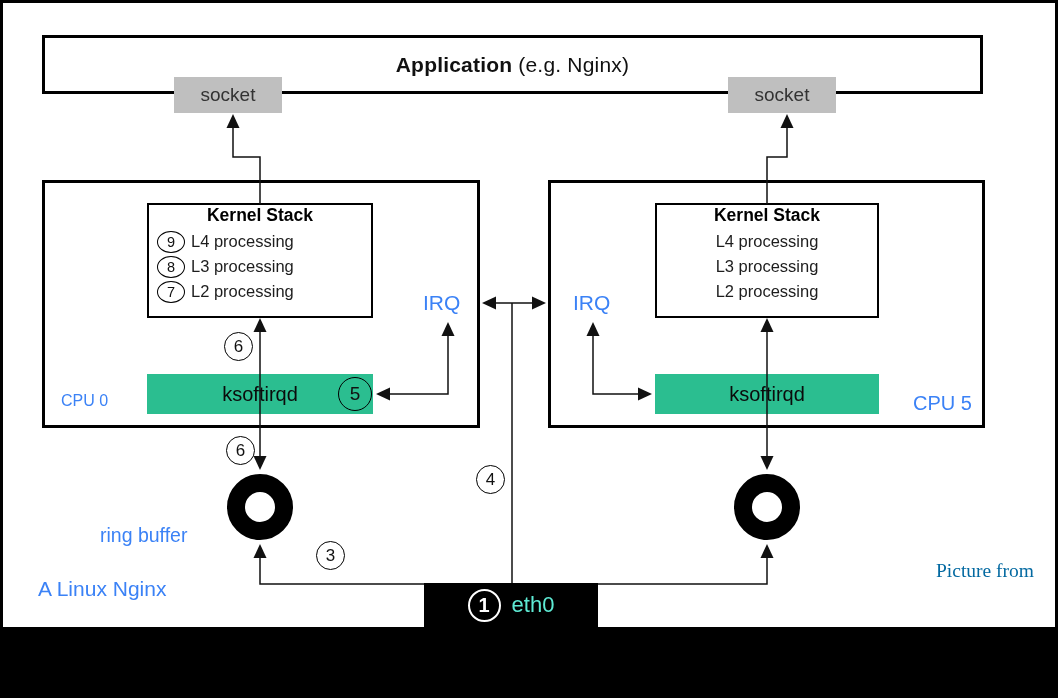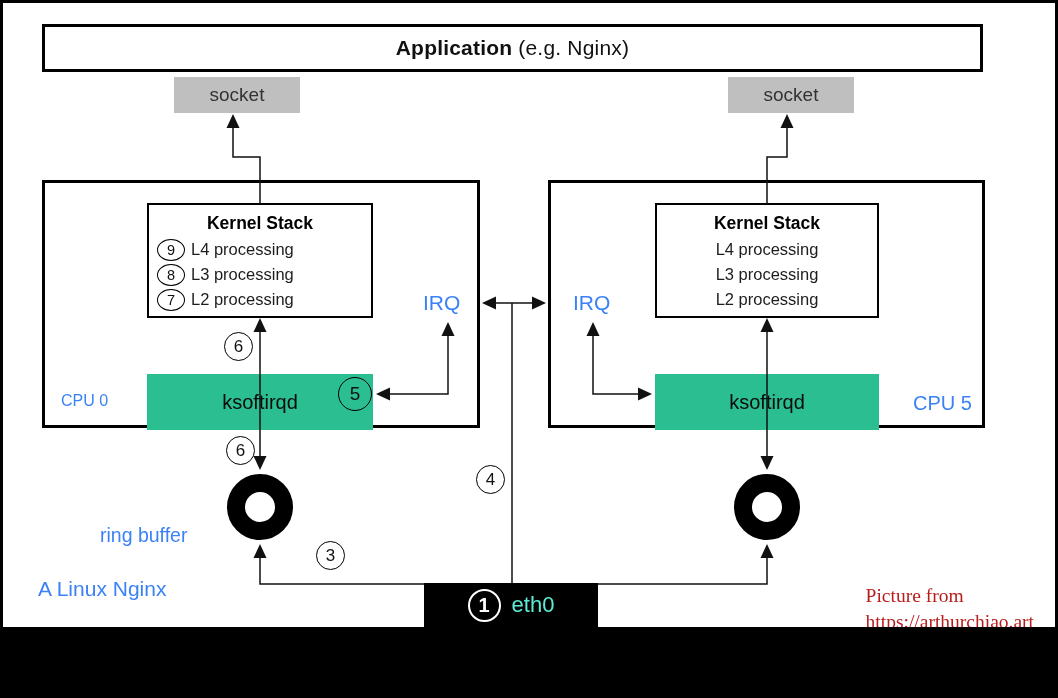--- a/index.html
+++ b/index.html
@@ -2,42 +2,42 @@
 <html><head>
 <meta charset="utf-8">
 <style>
   html,body{margin:0;padding:0;background:#888;}
   .canvas{
     position:relative;width:1058px;height:698px;background:#ffffff;
     font-family:"Liberation Sans", sans-serif;overflow:hidden;
   }
   .edge{position:absolute;background:#000;z-index:9;}
   .box{position:absolute;box-sizing:border-box;}
-  .app-box{left:42px;top:24px;width:941px;height:48px;border:3px solid #000;
+  .app-box{left:42px;top:35px;width:941px;height:59px;border:3px solid #000;
     display:flex;align-items:center;justify-content:center;background:#fff;z-index:1;}
   .app-title{font-size:21px;color:#111;letter-spacing:.2px;}
   .app-title .bold{font-weight:bold;}
-  .socket{position:absolute;top:77px;width:126px;height:36px;background:#BFBFBF;
+  .socket{position:absolute;top:77px;width:108px;height:36px;background:#BFBFBF;
     display:flex;align-items:center;justify-content:center;font-size:19px;color:#333;z-index:3;}
   .socket-left{left:174px;}
   .socket-right{left:728px;}
   .cpu-box{border:3px solid #000;background:transparent;z-index:1;}
   .cpu-left{left:42px;top:180px;width:438px;height:248px;}
   .cpu-right{left:548px;top:180px;width:437px;height:248px;}
-  .kstack{border:2.5px solid #000;background:#fff;z-index:2;padding-top:8px;}
+  .kstack{border:2.5px solid #000;background:#fff;z-index:2;}
   .kstack-left{left:147px;top:203px;width:226px;height:115px;}
   .kstack-right{left:655px;top:203px;width:224px;height:115px;}
   .kstack .title{font-size:17.5px;font-weight:bold;color:#000;text-align:center;margin-bottom:3px;}
   .krow{font-size:16.5px;color:#1d1d1d;height:25px;display:flex;align-items:center;}
   .kstack-left .krow{padding-left:8px;}
   .kstack-right .krow{justify-content:center;}
   .num-ellipse{display:inline-flex;align-items:center;justify-content:center;
     width:26px;height:20px;border:1.4px solid #000;border-radius:50%;
     font-size:14.5px;color:#111;margin-right:6px;flex:none;}
-  .ksoftirqd{position:absolute;top:374px;width:226px;height:56px;background:#2BBE90;
+  .ksoftirqd{position:absolute;top:374px;width:226px;height:40px;background:#2BBE90;
     display:flex;align-items:center;justify-content:center;font-size:20px;color:#0b0b0b;z-index:2;}
   .ksoft-left{left:147px;}
   .ksoft-right{left:655px;width:224px;}
   .lbl{position:absolute;color:#3b82f6;z-index:2;white-space:nowrap;}
   .irq-left{left:423px;top:291px;font-size:21px;}
   .irq-right{left:573px;top:291px;font-size:21px;}
   .cpu0-lbl{left:61px;top:392px;font-size:16px;}
   .cpu1-lbl{left:913px;top:392px;font-size:20px;}
   .ringbuf-lbl{left:100px;top:524px;font-size:19.5px;}
   .host-lbl{left:38px;top:577px;font-size:21px;}
@@ -52,22 +52,22 @@
   .c6l{left:226px;top:436px;}
   .c3{left:316px;top:541px;}
   .c4{left:476px;top:465px;}
   .c5{left:338px;top:377px;width:34px;height:34px;font-size:19px;}
   .eth0-box{left:424px;top:583px;width:174px;height:44px;background:#000;z-index:8;
     display:flex;align-items:center;justify-content:center;gap:11px;}
   .eth0-circ{width:33px;height:33px;border:2.5px solid #fff;border-radius:50%;box-sizing:border-box;
     display:flex;align-items:center;justify-content:center;color:#fff;font-size:20px;font-weight:bold;}
   .eth0-lbl{color:#5eead4;font-size:22px;}
   .bottom-bar{position:absolute;left:0;top:627px;width:1058px;height:71px;background:#000;z-index:7;}
-  .attribution{position:absolute;right:24px;top:558px;text-align:left;z-index:2;
-    font-family:"Liberation Serif", serif;font-size:19.5px;color:#b91c1c;line-height:1.35;margin-top:25px;}
+  .attribution{position:absolute;right:24px;top:558px;text-align:right;z-index:2;
+    font-family:"Liberation Serif", serif;font-size:19.5px;color:#0369a1;line-height:1.35;}
   .wires{position:absolute;left:0;top:0;width:1058px;height:698px;z-index:5;pointer-events:none;}
   .wires path{stroke:#111;stroke-width:1.5;fill:none;}
   .wires polygon{fill:#111;stroke:none;}
 </style>
 </head>
 <body>
 
 <div class="canvas">
 
   <div class="edge" style="left:0;top:0;width:1058px;height:3px;"></div>
@@ -126,21 +126,20 @@
   <div class="circ c4">4</div>
   <div class="circ c5">5</div>
 
   <div class="box eth0-box">
     <span class="eth0-circ">1</span>
     <span class="eth0-lbl">eth0</span>
   </div>
 
   <div class="attribution">
     <div>Picture from</div>
-    <div>https://arthurchiao.art</div>
   </div>
 
   <div class="bottom-bar"></div>
 
   <svg class="wires" viewBox="0 0 1058 698">
 
     <path d="M260,204 V157 H233 V124"></path>
     <polygon points="233,114 226.5,128 239.5,128"></polygon>
 
     <path d="M767,204 V157 H787 V124"></path>

